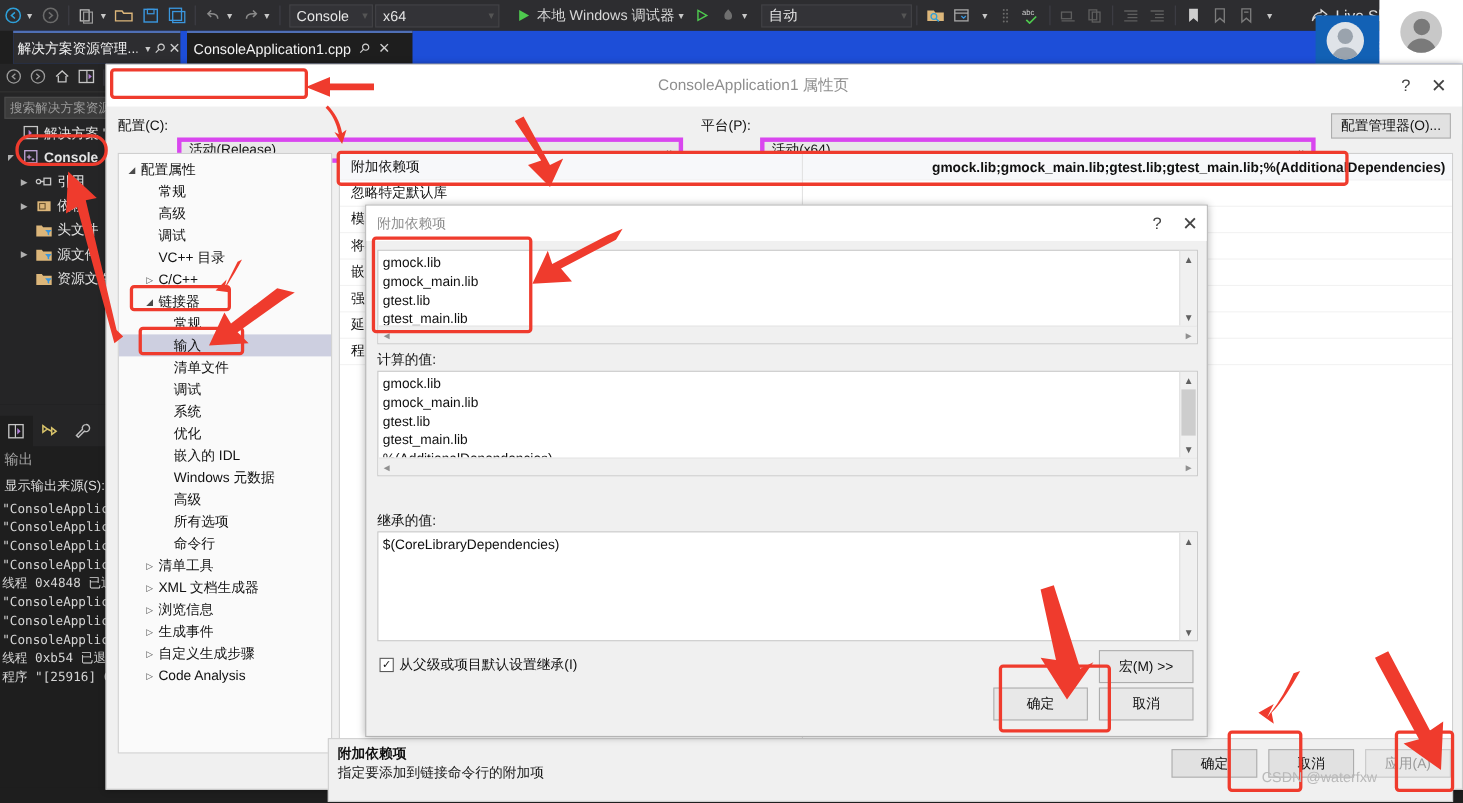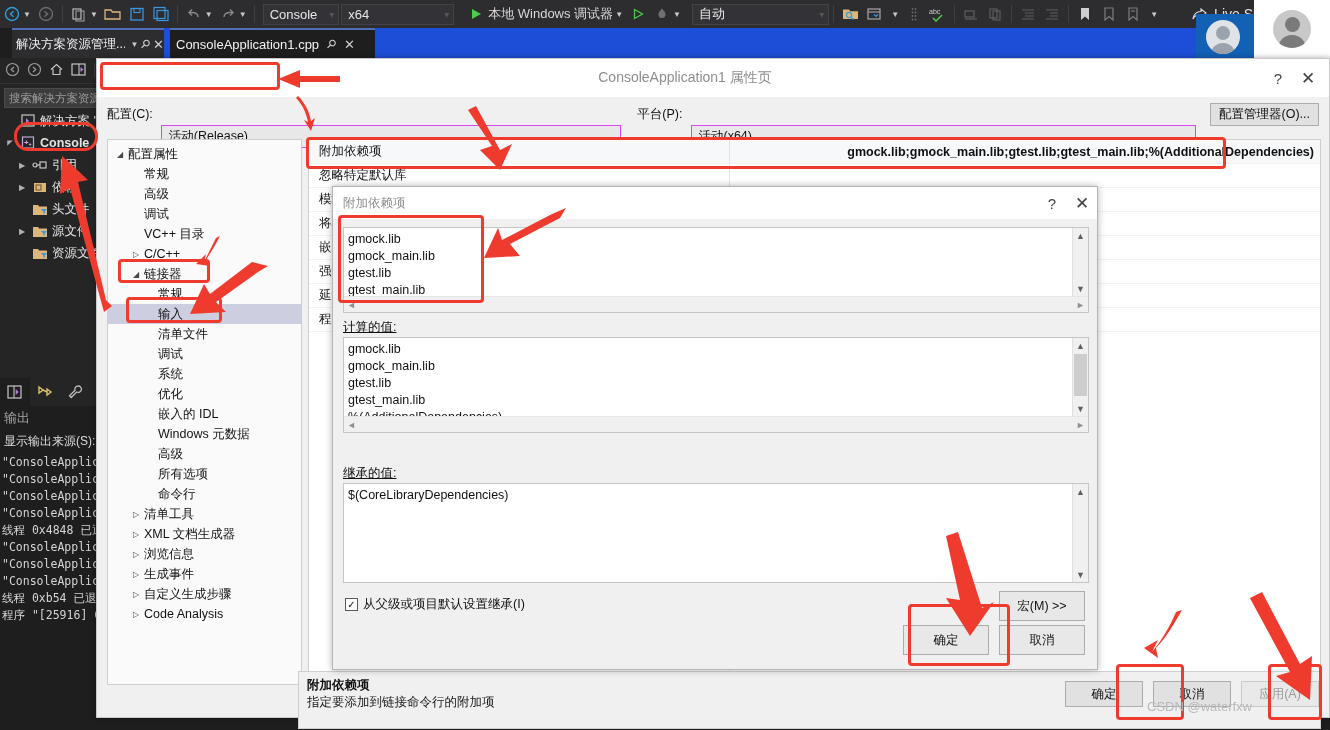--- a/index.html
+++ b/index.html
@@ -151,21 +151,21 @@
     color: #444; font-size: 15px;
   }
   .dlg-close { font-size: 17px; font-weight: 300; }
 
   .cfgrow {
     height: 34px; display: flex; align-items: center; gap: 8px;
     padding: 0 10px; background: #f0f0f0;
   }
   .lbl { font-size: 12.5px; color: #111; white-space: nowrap; }
   .wincombo {
-    height: 23px; background: #e8e8e8; border: 1px solid #d946ef;
+    height: 23px; background: #e8e8e8; border: 4px solid #d946ef;
     display: flex; align-items: center; justify-content: space-between;
     padding: 0 5px 0 7px; font-size: 12.5px; color: #111; margin-top: 44px;
   }
   .wincombo .cvv { white-space: nowrap; overflow: hidden; }
   .chev { font-size: 10px; color: #555; }
   .winbtn {
     height: 23px; border: 1px solid #adadad; background: #e1e1e1; color: #111;
     display: flex; align-items: center; justify-content: center; font-size: 12.5px;
     padding: 0 8px; white-space: nowrap;
   }
@@ -237,21 +237,21 @@
   .vscroll .ar { height: 15px; display: flex; align-items: center; justify-content: center;
     font-size: 9px; color: #606060; }
   .vscroll .ar.bot { position: absolute; bottom: 0; left: 0; right: 0; }
   .vscroll .thumb { position:absolute; left:1px; right:1px; background:#cdcdcd; }
   .hscroll {
     position: absolute; left: 0; right: 0; bottom: 0; height: 16px;
     background: #f0f0f0; border-top: 1px solid #e6e6e6;
     display: flex; align-items: center; justify-content: space-between; padding: 0 3px;
     font-size: 9px; color: #909090;
   }
-  .sec-label { position: absolute; font-size: 12.5px; color: #111; text-decoration: underline; }
+  .sec-label { position: absolute; font-size: 12.5px; color: #111; }
   .boxframe {
     position: absolute; background: #ffffff; border: 1px solid #c6c6c6;
   }
   .chkrow {
     position: absolute; left: 12px; bottom: 56px; display: flex; align-items: center; gap: 5px;
     font-size: 12.5px; color: #111;
   }
   .chkbox {
     width: 13px; height: 13px; border: 1px solid #5a5a5a; background: #fff;
     display: flex; align-items: center; justify-content: center; font-size: 10px; color: #111;

